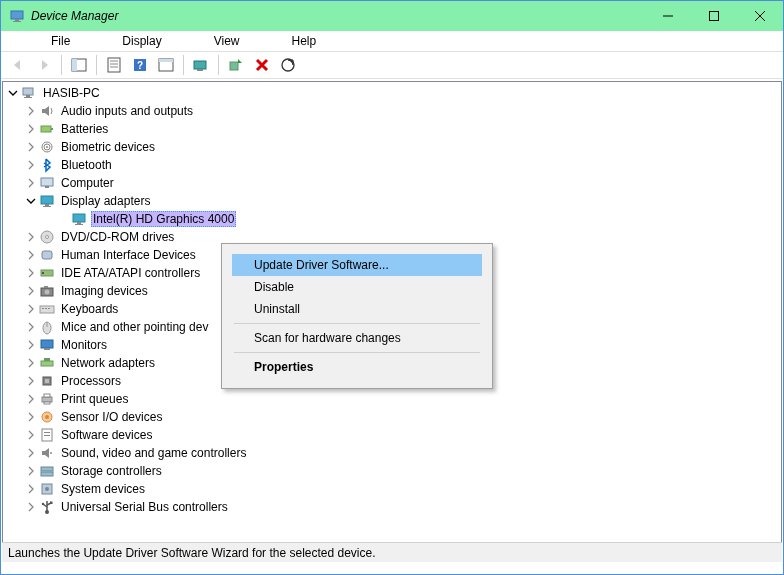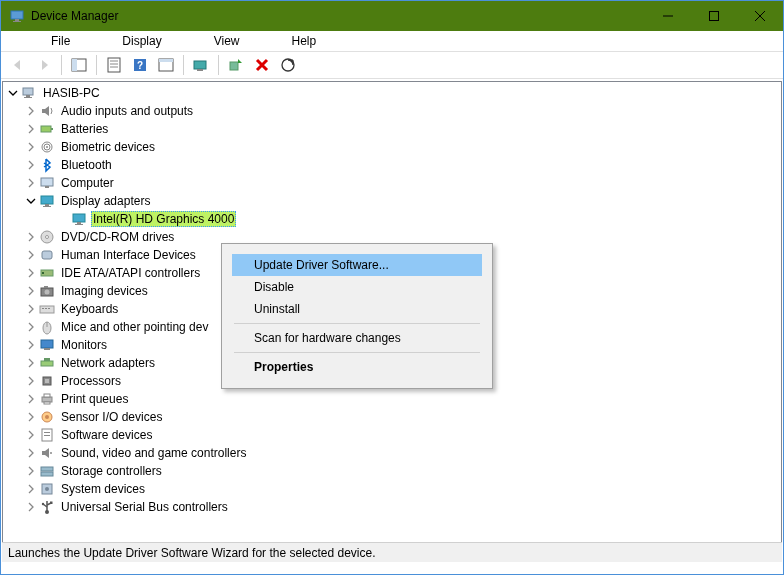--- a/index.html
+++ b/index.html
@@ -12,21 +12,22 @@
     height: 575px;
     overflow: hidden;
     position: relative;
     border: 1px solid #4a90d9;
   }
   .titlebar {
     display: flex;
     align-items: center;
     height: 30px;
     padding: 0 0 0 8px;
-    background: #4d7c0f;
+    background: #86efac;
+    font-style: italic;
   }
   .titlebar-icon { width: 16px; height: 16px; margin-right: 6px; display:flex; align-items:center; justify-content:center; }
   .titlebar-title { flex: 1; font-size: 12px; }
   .window-controls { display: flex; }
   .win-btn { width: 46px; height: 30px; display:flex; align-items:center; justify-content:center; }
   .menubar { display:flex; padding: 2px 6px; height: 20px; }
   .menu-item { padding: 1px 8px; cursor: default; margin-left: 36px; }
   .toolbar {
     display:flex; align-items:center; padding: 2px 4px; border-top:1px solid #e0e0e0; border-bottom:1px solid #e0e0e0;
     height: 28px; gap:0;
@@ -42,21 +43,21 @@
   .statusbar {
     position:absolute; bottom:12px; left:1px; right:1px; height:20px;
     border-top:1px solid #d0d0d0; padding:2px 6px; font-size:12px;
     display:flex; align-items:center; background:#f0f0f0;
   }
   .node { display:flex; align-items:center; height:18px; white-space:nowrap; }
   .exp { width:16px; height:16px; display:flex; align-items:center; justify-content:center; color:#666; font-size:10px; cursor:default; }
   .exp.open { color:#000; }
   .nicon { width:16px; height:16px; margin-right:4px; display:flex; align-items:center; justify-content:center; }
   .nlabel { padding:0 2px; }
-  .nlabel.selected { background:#bef264; border:1px dotted #3399ff; padding:0 1px; }
+  .nlabel.selected { background:#c4b5fd; border:1px dotted #3399ff; padding:0 1px; }
   .indent0 { padding-left: 2px; }
   .indent1 { padding-left: 20px; }
   .indent2 { padding-left: 52px; }
   .ctx-menu {
     position:absolute; left:220px; top:242px; width:272px;
     background:#f0f0f0; border:1px solid #a0a0a0; box-shadow: 3px 3px 4px rgba(0,0,0,0.25);
     padding:10px;
   }
   .ctx-item { padding: 4px 22px; font-size:12px; }
   .ctx-item.hl { background:#90c8f6; }

